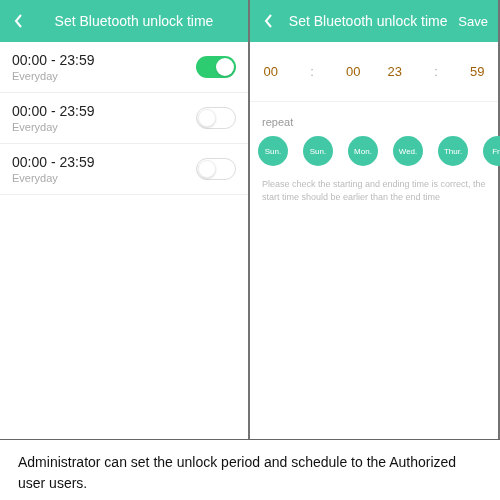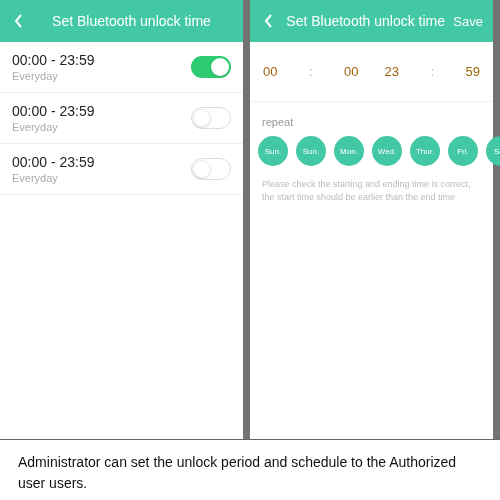--- a/index.html
+++ b/index.html
@@ -1,18 +1,18 @@
 <!DOCTYPE html>
 <html><head>
 <meta charset="utf-8">
 <style>
   * { box-sizing: border-box; margin: 0; padding: 0; }
   body { font-family: -apple-system, Helvetica, Arial, sans-serif; width: 500px; height: 500px; background: #fff; }
   .screens { display: flex; height: 440px; border-bottom: 1px solid #666; }
-  .screen { width: 250px; background: #fff; display: flex; flex-direction: column; border-right: 7px solid #737373; }
+  .screen { width: 250px; background: #fff; display: flex; flex-direction: column; border-right: 2px solid #737373; }
   .header { background: #43c8a6; color: #fff; height: 42px; display: flex; align-items: center; padding: 0 8px; font-size: 14px; }
   .back { width: 20px; display: flex; align-items: center; justify-content: center; }
   .title { flex: 1; text-align: center; font-size: 14px; }
   .save { font-size: 13px; padding-right: 2px; }
   .list { background: #fff; }
   .row { display: flex; align-items: center; padding: 10px 12px; border-bottom: 1px solid #eee; }
   .row-text { flex: 1; }
   .time { font-size: 14px; color: #222; }
   .sub { font-size: 11px; color: #aaa; margin-top: 2px; }
   .toggle { width: 40px; height: 22px; border-radius: 11px; position: relative; }
@@ -21,21 +21,21 @@
   .knob { width: 18px; height: 18px; border-radius: 50%; background: #fff; position: absolute; top: 2px; box-shadow: 0 1px 2px rgba(0,0,0,0.15); }
   .toggle.on .knob { right: 2px; }
   .toggle.off .knob { left: 1px; top: 1px; border: 1px solid #eee; }
   .picker-head { display: flex; padding: 10px 0 6px 0; border-bottom: 1px solid #eee; }
   .picker-head > div { flex: 1; text-align: center; font-size: 12px; color: #999; }
   .picker { display: flex; padding: 22px 0; border-bottom: 1px solid #f0f0f0; }
   .picker-col { flex: 1; display: flex; align-items: center; justify-content: center; font-size: 13px; color: #a16207; }
   .picker-group { flex: 1; display: flex; }
   .colon { color: #aaa; }
   .section-label { font-size: 11px; color: #999; padding: 14px 12px 8px 12px; }
-  .days { display: flex; gap: 8px; padding: 0 8px; flex-wrap: nowrap; }
+  .days { display: flex; gap: 15px; padding: 0 8px; flex-wrap: nowrap; }
   .day { width: 30px; height: 30px; border-radius: 50%; background: #43c8a6; color: #fff; font-size: 8px; display: flex; align-items: center; justify-content: center; flex-shrink: 0; }
   .hint { font-size: 9px; color: #bbb; padding: 12px 12px; line-height: 1.4; }
   .caption { padding: 12px 18px; font-size: 14px; color: #111; line-height: 1.5; }
   svg { display: block; }
 </style>
 </head>
 <body>
 
 <div class="screens">
 

